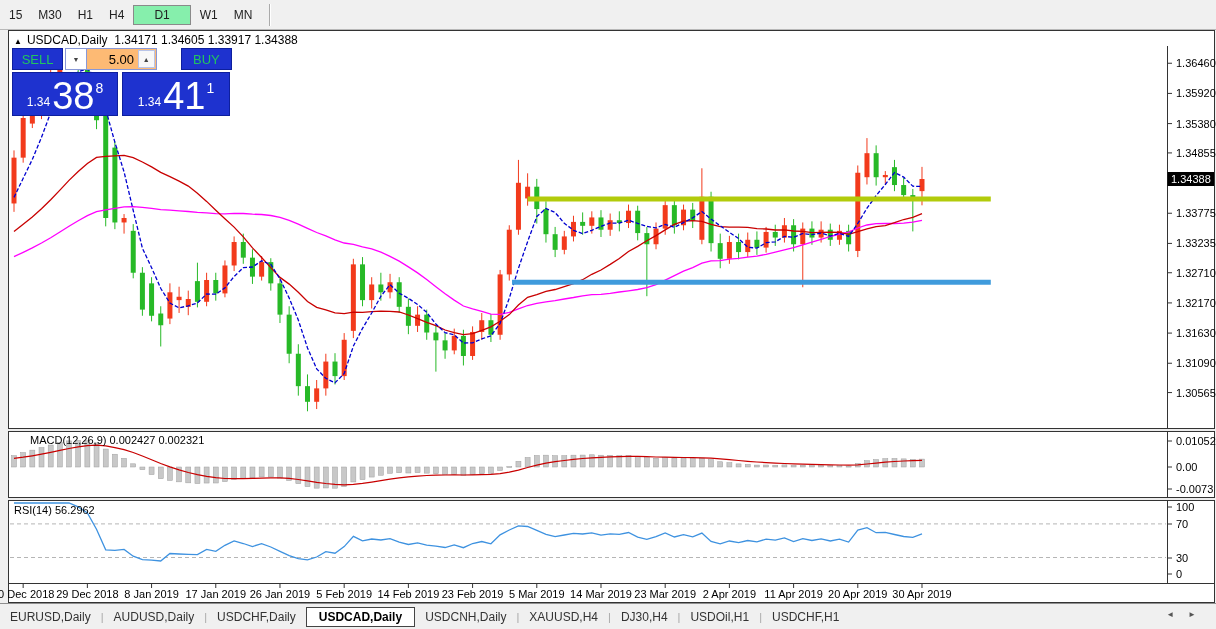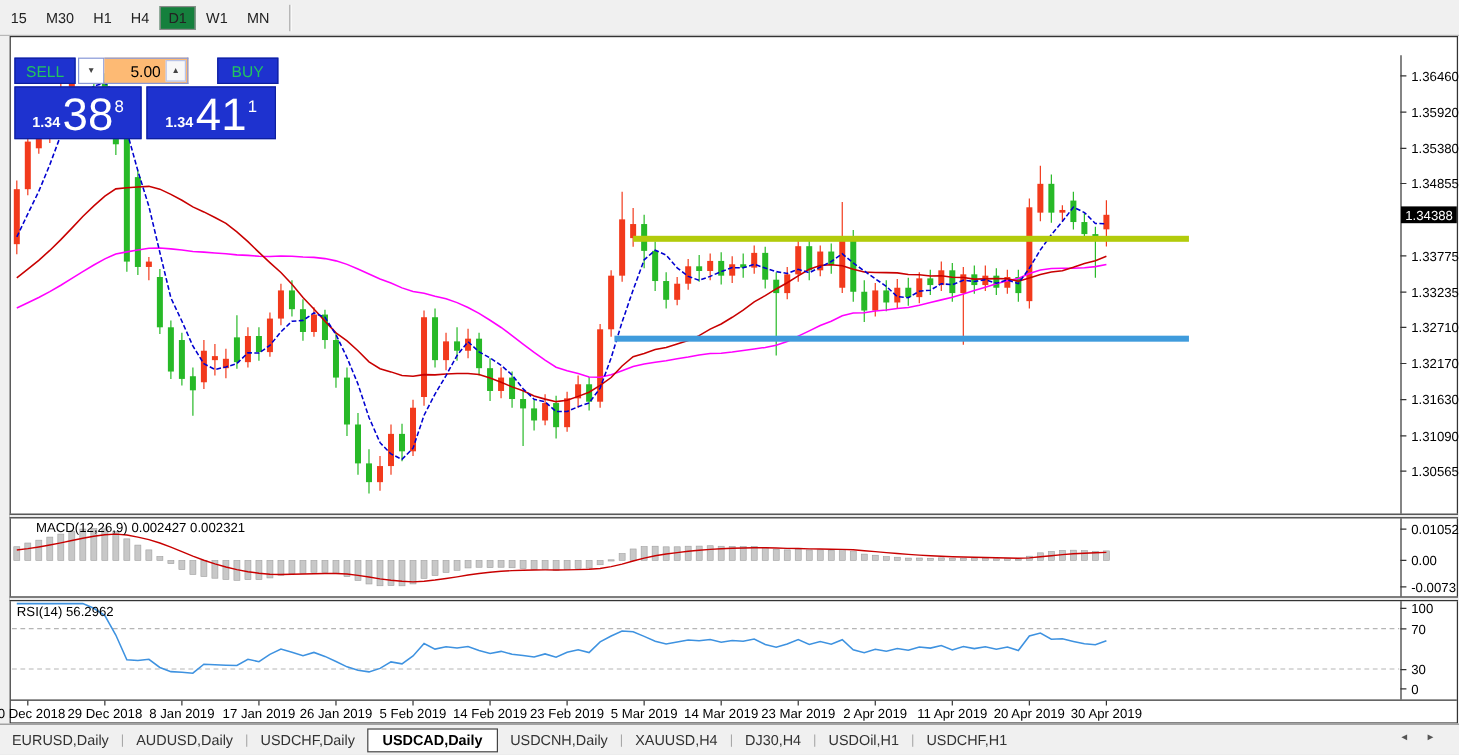--- a/index.html
+++ b/index.html
@@ -2,21 +2,21 @@
 <html><head>
 <meta charset="utf-8">
 <style>
   html,body{margin:0;padding:0;background:#d8d8d8;}
   .screen{position:relative;width:1216px;height:629px;background:#f0f0f0;
           font-family:"Liberation Sans",sans-serif;overflow:hidden;}
   
   .toolbar{position:absolute;left:0;top:0;width:1216px;height:29px;background:#f0f0f0;
            border-bottom:1px solid #b8b8b8;display:flex;align-items:center;}
   .tf{font-size:12px;color:#222;padding:3px 7px;margin-left:2px;cursor:default;}
-  .tf.active{background:#15803d;border:1px solid #8a8a8a;padding:2px 6px;}
+  .tf.active{background:#86efac;border:1px solid #8a8a8a;padding:2px 20px;}
   .tbsep{width:1px;height:22px;background:#aaa;margin-left:10px;box-shadow:1px 0 0 #fff;}
   
   .chart-window{position:absolute;left:8px;top:30px;width:1205px;height:571px;
                 background:#ffffff;border:1px solid #333;}
   .titlebar{position:absolute;left:14px;top:33px;font-size:12px;color:#000;}
   .titlebar .tri{font-size:8px;margin-right:5px;}
   .sep-h{position:absolute;left:8px;width:1207px;height:2px;background:#ececec;
          border-top:1px solid #333;border-bottom:1px solid #333;}
   .ind-label{position:absolute;font-size:11px;color:#000;}
   
@@ -31,21 +31,21 @@
   .vol{width:70px;background:#fdba74;border:1px solid #8898d8;border-left:none;position:relative;
        font-size:13px;color:#000;display:flex;align-items:center;justify-content:center;}
   .vol .spin{position:absolute;right:1px;top:1px;bottom:1px;width:15px;background:#f8f8f8;
              border:1px solid #b8c4e8;font-size:7px;color:#444;display:flex;align-items:center;
              justify-content:center;cursor:pointer;}
   .tp-row2{display:flex;margin-top:2px;}
   .price{background:#1e32cf;border:1px solid #0d1f9e;color:#fff;height:42px;
          display:flex;align-items:flex-end;justify-content:center;cursor:pointer;}
   .price.sellp{width:104px;margin-right:4px;}
   .price.buyp{width:106px;}
-  .pp{font-size:12px;font-weight:bold;margin-bottom:6px;margin-right:2px;}
+  .pp{font-size:12px;font-weight:normal;margin-bottom:6px;margin-right:2px;}
   .pb{font-size:38px;line-height:38px;}
   .ps{font-size:14px;margin-bottom:19px;margin-left:1px;}
   
   .tabbar{position:absolute;left:0;top:603px;width:1216px;height:26px;background:#f0f0f0;
           border-top:1px solid #8f8f8f;display:flex;align-items:center;}
   .tab{font-size:12px;color:#333;padding:2px 10px;cursor:pointer;white-space:nowrap;}
   .tab.active{background:#fff;border:1px solid #444;font-weight:bold;color:#000;padding:2px 12px;}
   .tabsep{color:#a8a8a8;font-size:11px;}
   .tab-arrows{position:absolute;right:6px;top:6px;font-size:8px;color:#555;letter-spacing:14px;cursor:pointer;}
   svg text{font-family:"Liberation Sans",sans-serif;}
@@ -451,20 +451,24 @@
       <text x="472.585" y="598" fill="#000" font-size="11" text-anchor="middle">23 Feb 2019</text>
       <text x="536.7869" y="598" fill="#000" font-size="11" text-anchor="middle">5 Mar 2019</text>
       <text x="600.9888" y="598" fill="#000" font-size="11" text-anchor="middle">14 Mar 2019</text>
       <text x="665.1907" y="598" fill="#000" font-size="11" text-anchor="middle">23 Mar 2019</text>
       <text x="729.3926" y="598" fill="#000" font-size="11" text-anchor="middle">2 Apr 2019</text>
       <text x="793.5944999999999" y="598" fill="#000" font-size="11" text-anchor="middle">11 Apr 2019</text>
       <text x="857.7964" y="598" fill="#000" font-size="11" text-anchor="middle">20 Apr 2019</text>
       <text x="921.9983" y="598" fill="#000" font-size="11" text-anchor="middle">30 Apr 2019</text>
     </svg>
 
+  <div class="titlebar">
+    <span class="tri">▲</span><span>USDCAD,Daily</span>&nbsp;
+    <span>1.34171 1.34605 1.33917 1.34388</span>
+  </div>
 
   <div class="sep-h" style="top:428px;"></div>
   <div class="sep-h" style="top:497px;"></div>
 
   <div class="ind-label" style="left:30px;top:434px;">
     <span>MACD(12,26,9)</span> <span>0.002427 0.002321</span>
   </div>
   <div class="ind-label" style="left:14px;top:504px;">
     <span>RSI(14)</span> <span>56.2962</span>
   </div>

